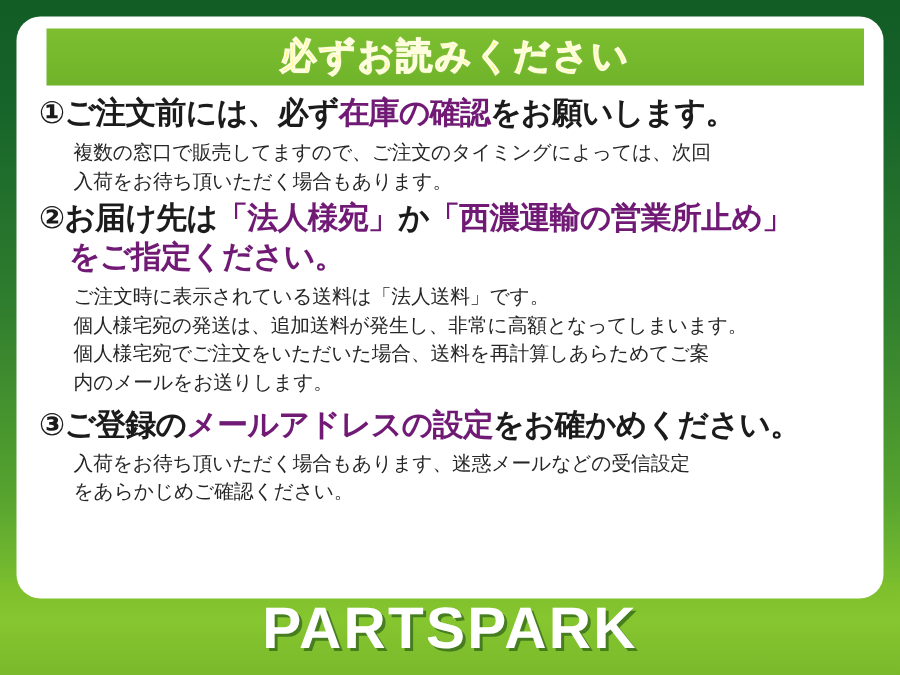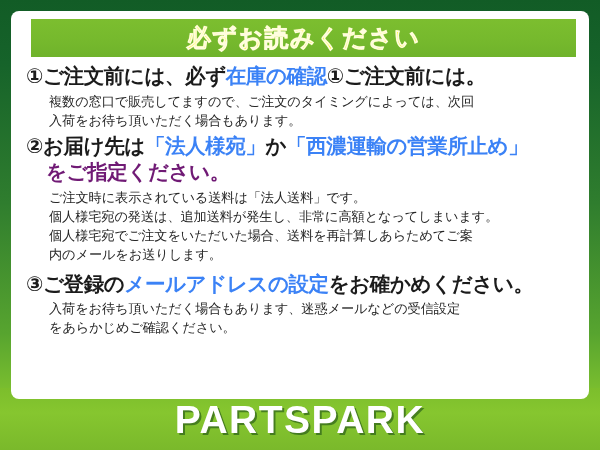--- a/index.html
+++ b/index.html
@@ -50,21 +50,21 @@
   }
 
   
   #notice-card {
     position: absolute;
     left: 11px;
     top: 11px;
     right: 11px;
     bottom: 51px;
     background: #ffffff;
-    border-radius: 8px;
+    border-radius: 16px;
     z-index: 2;
     padding: 7px 2px 0 9px;
     overflow: hidden;
   }
 
   
   #header-banner {
     height: 38px;
     margin: 1px 11px 0 11px;
     background: linear-gradient(to bottom, #7cbe2f 0%, #76b92d 55%, #6fb32b 100%);
@@ -92,21 +92,21 @@
 
   .item-heading {
     font-size: 20.5px;
     font-weight: bold;
     color: #1b1b1b;
     line-height: 1.28;
     letter-spacing: -0.4px;
     white-space: nowrap;
   }
 
-  .item-heading .hl { color: #3b82f6; }
+  .item-heading .hl { color: #701a75; }
 
   .heading-cont {
     font-size: 20.5px;
     font-weight: bold;
     color: #701a75;
     line-height: 1.28;
     letter-spacing: -0.4px;
     padding-left: 20px;
   }
 
@@ -136,21 +136,21 @@
 
   <div id="notice-card">
 
     <div id="header-banner">
       <div id="header-title">必ずお読みください</div>
     </div>
 
     <div id="notice-list">
 
       <div class="notice-item" id="item-1">
-        <div class="item-heading"><span>①ご注文前には、必ず</span><span class="hl">在庫の確認</span><span>①ご注文前には。</span></div>
+        <div class="item-heading"><span>①ご注文前には、必ず</span><span class="hl">在庫の確認</span><span>をお願いします。</span></div>
 
         <div class="item-body">
             <div>複数の窓口で販売してますので、ご注文のタイミングによっては、次回</div>
             <div>入荷をお待ち頂いただく場合もあります。</div>
           </div>
       </div>
 
       <div class="notice-item" id="item-2">
         <div class="item-heading"><span>②お届け先は</span><span class="hl">「法人様宛」</span><span>か</span><span class="hl">「西濃運輸の営業所止め」</span></div>
         <div class="heading-cont">をご指定ください。</div>

